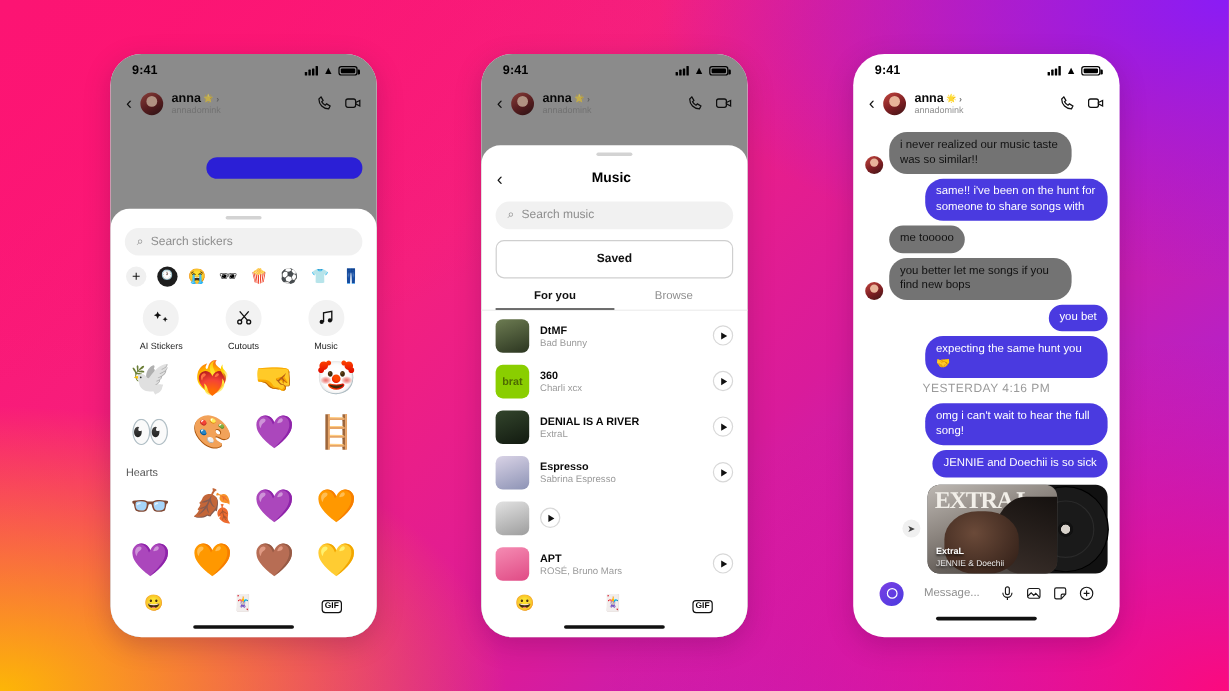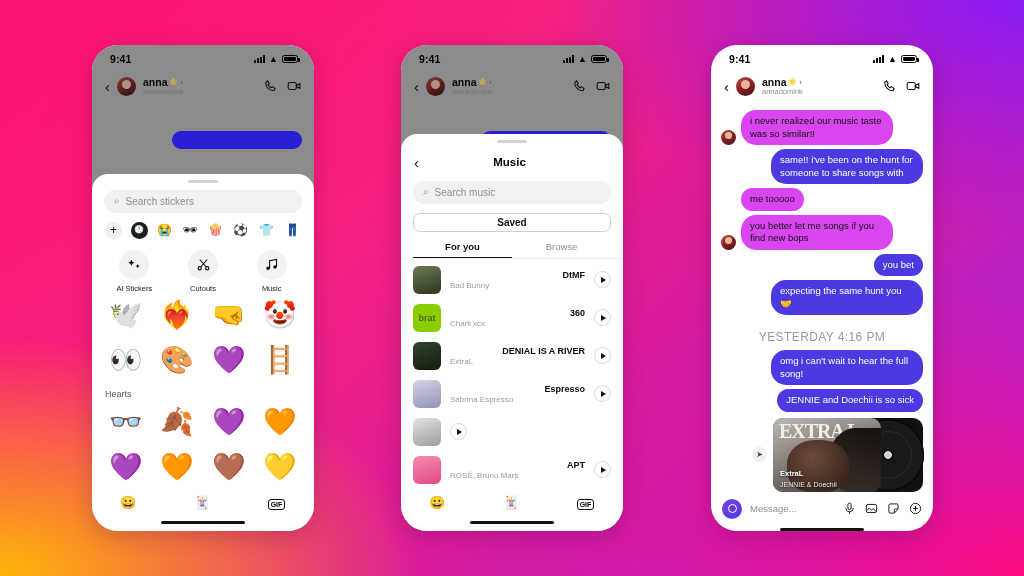--- a/index.html
+++ b/index.html
@@ -108,61 +108,61 @@
                padding:7px 0 5px; }
   .sheettabs .si { font-size:13px; line-height:1; }
   .homebar { width:84px; height:3.4px; background:#111; border-radius:3px;
              margin:7px auto 7px; }
 
   
   .mhead { display:flex; align-items:center; padding:4px 13px 8px; }
   .mhead .bk { font-size:15px; color:#111; }
   .mhead .tt { flex:1; text-align:center; font-size:11.5px; font-weight:bold;
                margin-left:-10px; }
-  .savedbtn { margin:9px 12px 8px; height:19px; border:1px solid #cfcfcf;
+  .savedbtn { margin:9px 12px 8px; height:32px; border:1px solid #cfcfcf;
               border-radius:7px; display:flex; align-items:center;
               justify-content:center; font-size:10px; font-weight:bold; color:#111; }
   .mtabs { display:flex; margin:9px 12px 0; }
   .mtab { flex:1; text-align:center; font-size:9.5px; color:#8e8e8e;
           padding-bottom:5px; }
   .mtab.on { color:#111; font-weight:bold; border-bottom:1.6px solid #111; }
   .mtabs-line { height:1px; background:#ededed; margin:0 0 2px; }
 
   .track { display:flex; align-items:center; gap:9px; padding:5px 12px; }
   .art { width:28px; height:28px; border-radius:6px; flex:none;
          background:#444; overflow:hidden; position:relative;
          display:flex; align-items:center; justify-content:center;
          font-size:8px; color:#fff; font-weight:bold; }
   .tmeta { flex:1; min-width:0; }
   .tname { font-size:9px; font-weight:bold; color:#0a0a0a;
-           white-space:nowrap; overflow:hidden; text-overflow:ellipsis;text-align:right; }
+           white-space:nowrap; overflow:hidden; text-overflow:ellipsis; }
   .tart { font-size:8px; color:#9a9a9a; margin-top:1px;
           white-space:nowrap; overflow:hidden; text-overflow:ellipsis; }
   .playb { width:17px; height:17px; border-radius:50%; border:1px solid #d8d8d8;
            flex:none; display:flex; align-items:center; justify-content:center; }
   .playb i { width:0;height:0;border-left:5px solid #111;
              border-top:3.4px solid transparent;border-bottom:3.4px solid transparent;
              margin-left:1.5px; }
 
   
   .msgs { padding:5px 10px 0; }
   .row { display:flex; align-items:flex-end; gap:5px; margin-bottom:4px; }
   .row.out { justify-content:flex-end; }
   .mava { width:15px; height:15px; border-radius:50%; flex:none;
           background:linear-gradient(150deg,#c4473f,#7e1f23 55%,#3d1416);
           position:relative; overflow:hidden; }
   .mava::after{content:"";position:absolute;left:4px;top:2px;width:7px;height:7px;
                border-radius:50%;background:#e8b49a;}
   .mava.ghost { visibility:hidden; }
   .bub { max-width:152px; padding:5px 9px; border-radius:15px; font-size:9.5px;
          line-height:1.32; }
-  .bub.in  { background:#d946ef; color:#111; }
+  .bub.in  { background:#737373; color:#111; }
   .bub.out { background:#4A3AE0; color:#fff; }
-  .daystamp { text-align:center; font-size:12px; color:#9a9a9a;
-              letter-spacing:.4px; margin:15px 0 6px; }
+  .daystamp { text-align:center; font-size:10px; color:#9a9a9a;
+              letter-spacing:.4px; margin:4px 0 6px; }
 
   .sharerow { display:flex; align-items:center; justify-content:flex-end;
               gap:6px; margin:6px 0 0; }
   .sendico { width:15px; height:15px; border-radius:50%; background:#f0f0f0;
              display:flex; align-items:center; justify-content:center;
              font-size:8px; color:#444; }
   .musiccard { width:150px; height:74px; border-radius:10px; position:relative;
                background:#111; overflow:visible; }
   .vinyl { position:absolute; right:-1px; top:1px; width:72px; height:72px;
            border-radius:50%;
@@ -181,21 +181,21 @@
                  border-radius:45% 45% 40% 40%;
                  background:radial-gradient(ellipse at 40% 35%, #6b4a39, #2d1c15); }
   .cover .hair { position:absolute; right:0; top:10px; width:52px; height:64px;
                  background:linear-gradient(200deg,#15110f,#3a2f2a);
                  border-radius:50% 0 0 40%; }
   .cover .ct { position:absolute; left:7px; bottom:14px; font-size:7.5px;
                font-weight:bold; color:#fff; text-shadow:0 1px 2px rgba(0,0,0,.7); }
   .cover .cs { position:absolute; left:7px; bottom:4px; font-size:7px;
                color:#eaeaea; text-shadow:0 1px 2px rgba(0,0,0,.7); }
 
-  .composer { display:flex; align-items:center; gap:8px; padding:7px 11px 0; }
+  .composer { display:flex; align-items:center; gap:17px; padding:7px 22px 0; }
   .camb { width:20px; height:20px; border-radius:50%; flex:none;
           background:linear-gradient(140deg,#7b3fe4,#4a3ae0);
           display:flex; align-items:center; justify-content:center; }
   .camb .lens { width:9px; height:9px; border-radius:50%; border:1.6px solid #fff; }
   .cph { flex:1; font-size:9.5px; color:#8e8e8e; }
   .cicons { display:flex; gap:9px; color:#1a1a1a; }
   .cicons svg { width:13px; height:13px; }
 </style>
 </head>
 <body>

